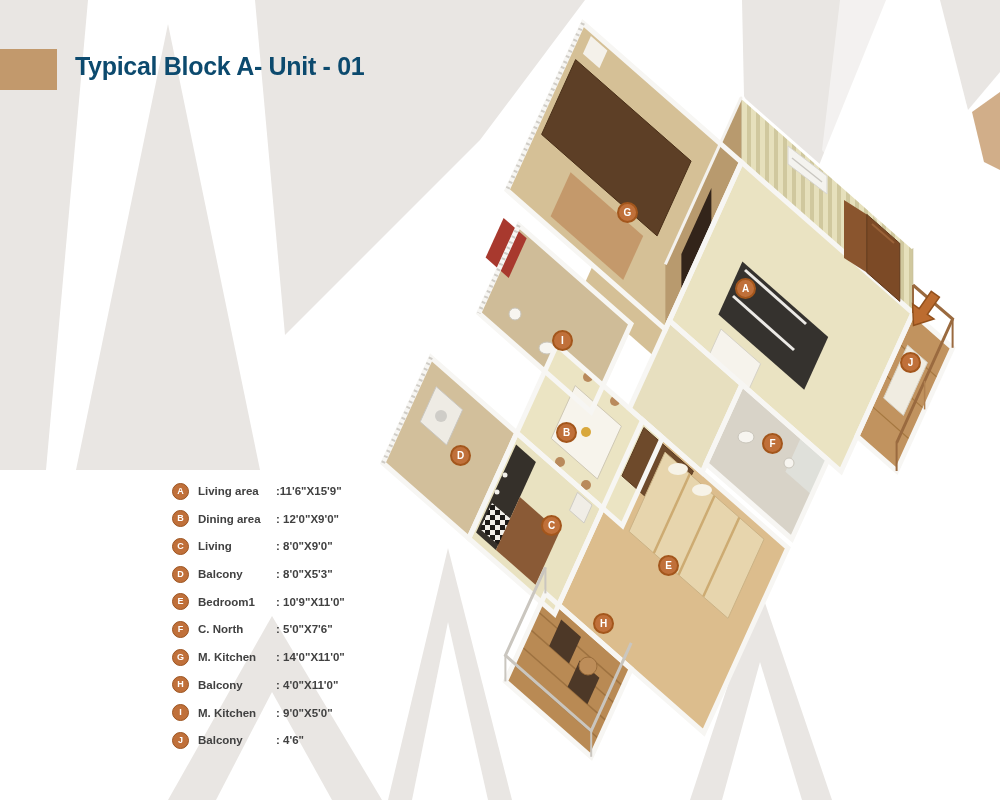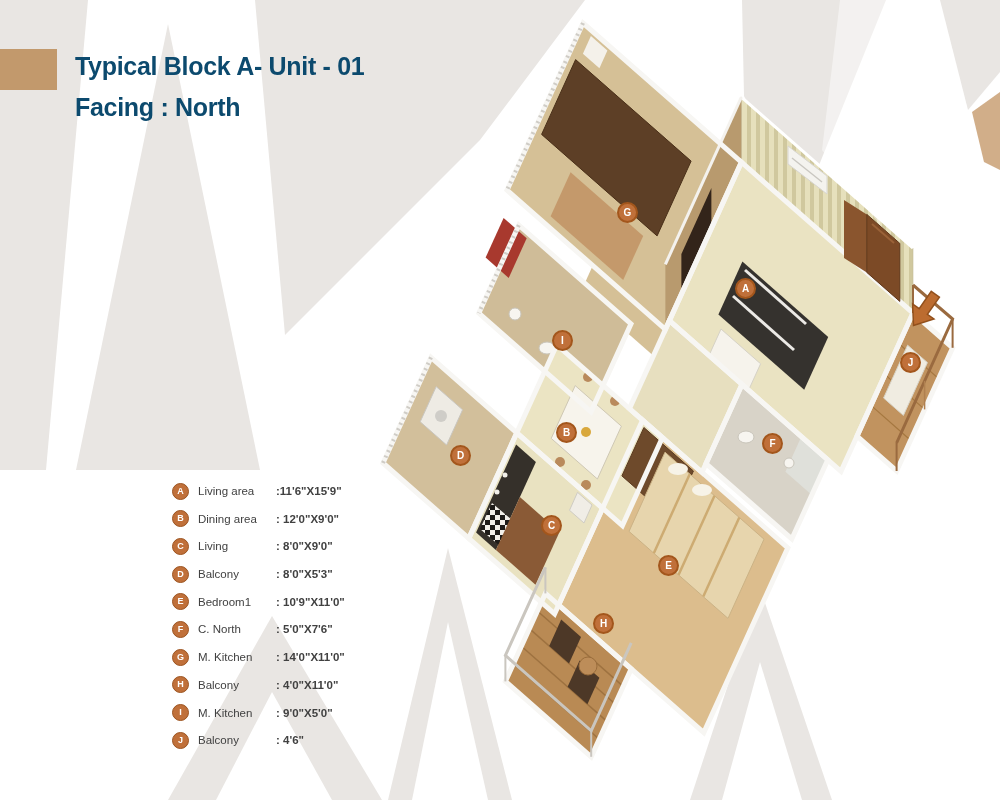--- a/index.html
+++ b/index.html
@@ -22,21 +22,21 @@
   
   #legend{position:absolute;left:172px;top:483px;}
   .legend-row{display:flex;align-items:center;height:16px;margin-bottom:11.7px;}
   .badge{
     width:15px;height:15px;border-radius:50%;flex:0 0 15px;
     background:var(--accent,#c0703a);border:1px solid #9c5420;
     color:#fff;font-size:9px;font-weight:bold;line-height:15px;text-align:center;
     box-sizing:content-box;
   }
   .legend-name{
-    width:78px;margin-left:9px;font-size:11.5px;font-weight:400;color:#414141;
+    width:78px;margin-left:9px;font-size:11.5px;font-weight:700;color:#414141;
     white-space:nowrap;
   }
   .legend-dim{font-size:11.5px;font-weight:700;color:#414141;white-space:pre;}
   
   .plan-label{
     position:absolute;width:17px;height:17px;border-radius:50%;
     background:var(--accent,#c8763b);border:2px solid #a3561c;
     color:#fff;font-size:10px;font-weight:bold;line-height:17px;text-align:center;
     z-index:5;
   }
@@ -221,21 +221,20 @@
   <g transform="translate(925,309) rotate(215)">
     <path d="M0,-20 L13,-3 L5,-3 L5,18 L-5,18 L-5,-3 L-13,-3 Z" fill="#bc6c30" stroke="#92501c" stroke-width="1.5"></path>
   </g>
 
   <polygon points="840,0 915,0 880,225 822,150" fill="#ffffff" opacity="0.45"></polygon>
 </svg>
 
 <div id="brand-swatch"></div>
 <div id="title-block">
   <div>Typical Block A- Unit - 01</div>
-  <div>Facing : North</div>
 </div>
 
 <div id="legend">
   <div class="legend-row">
     <span class="badge">A</span>
     <span class="legend-name">Living area</span>
     <span class="legend-dim">:11'6"X15'9"</span>
   </div>
   <div class="legend-row">
     <span class="badge">B</span>

